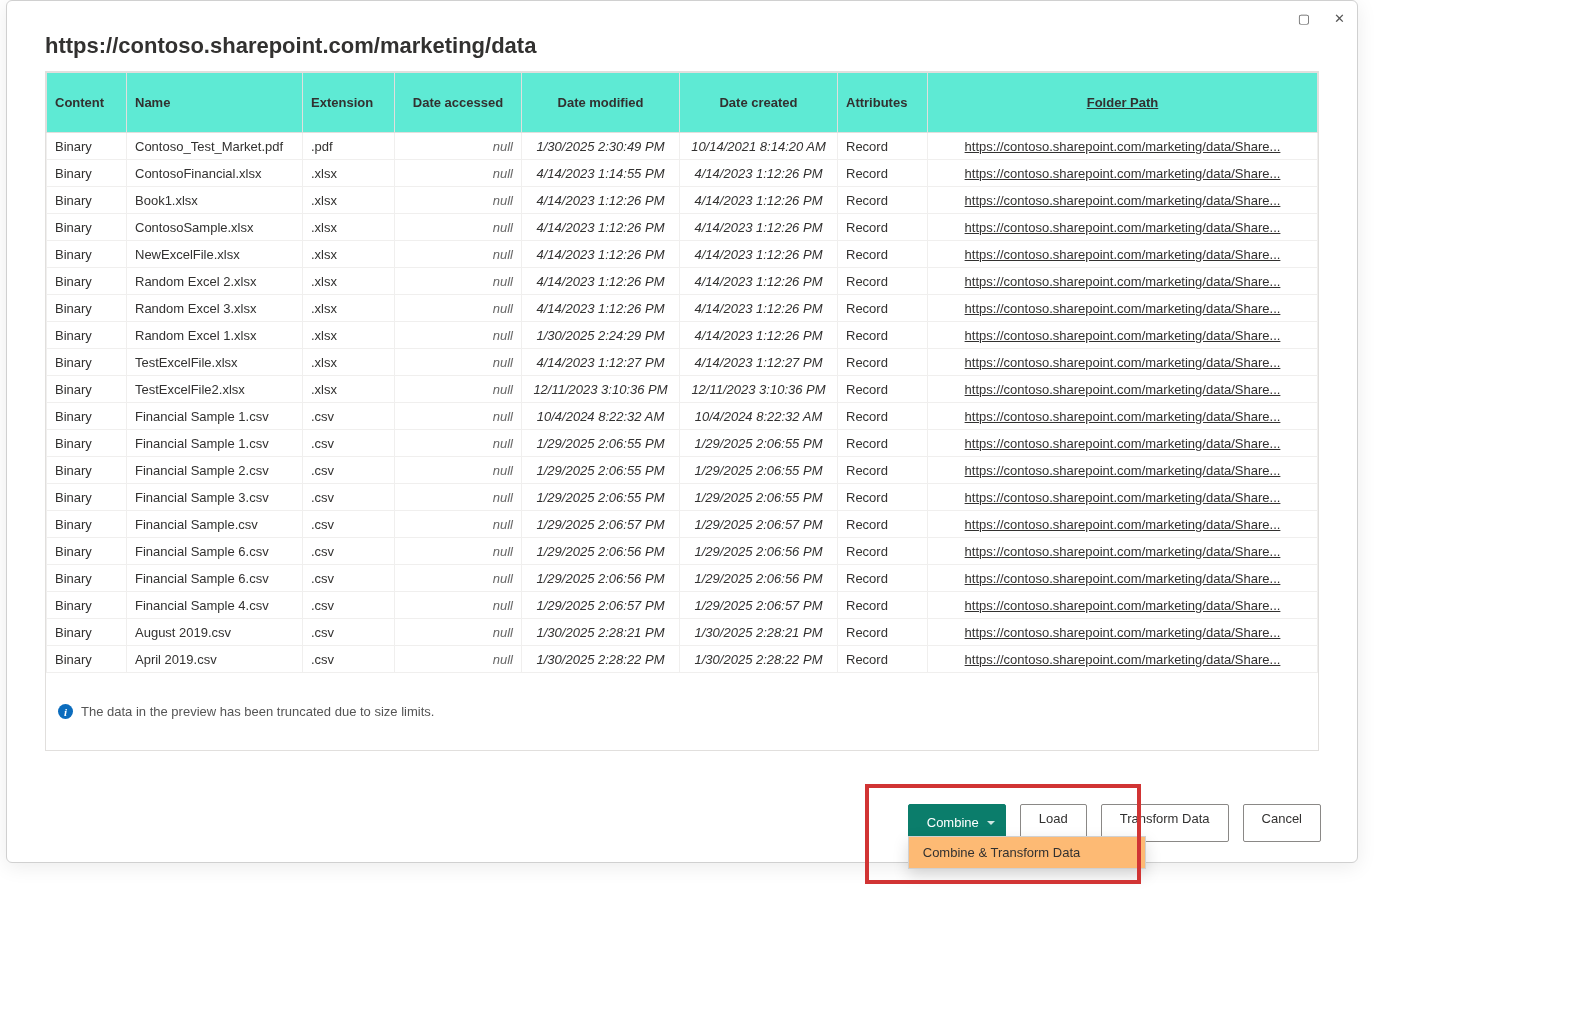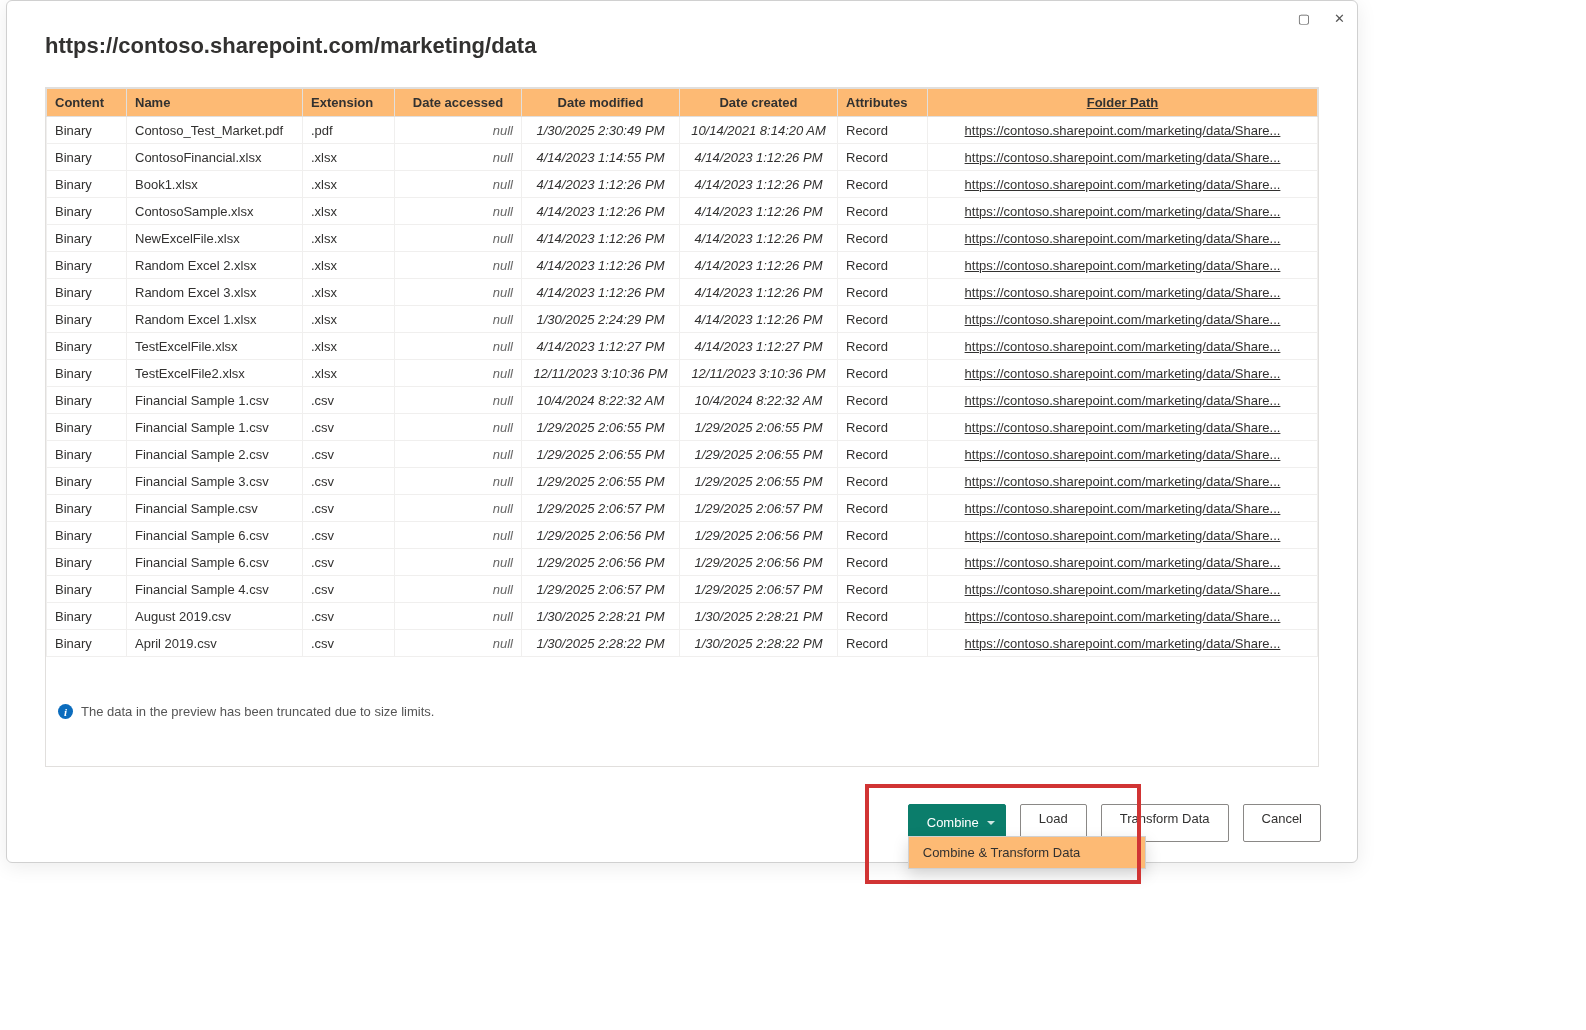--- a/index.html
+++ b/index.html
@@ -31,40 +31,40 @@
   }
   .window-controls span {
     font-size: 13px;
     color: #555;
     cursor: default;
     font-family: "Segoe MDL2 Assets", sans-serif;
   }
   .title {
     font-size: 22px;
     font-weight: 700;
-    margin-bottom: 28px;
+    margin-bottom: 12px;
   }
   .table-wrap {
     border: 1px solid #e1dfdd;
     background: #fff;
     height: 680px;
     display: flex;
     flex-direction: column;
   }
   table {
     border-collapse: collapse;
     width: 100%;
     table-layout: fixed;
     font-size: 13px;
   }
   thead th {
-    background: #fdba74;
+    background: #5eead4;
     font-weight: 600;
     text-align: center;
-    padding: 6px 8px;
+    padding: 22px 8px;
     border: 1px solid #e1dfdd;
     color: #323130;
     white-space: nowrap;
   }
   tbody td {
     border: 1px solid #f0efee;
     padding: 4px 8px;
     height: 27px;
     white-space: nowrap;
     overflow: hidden;

